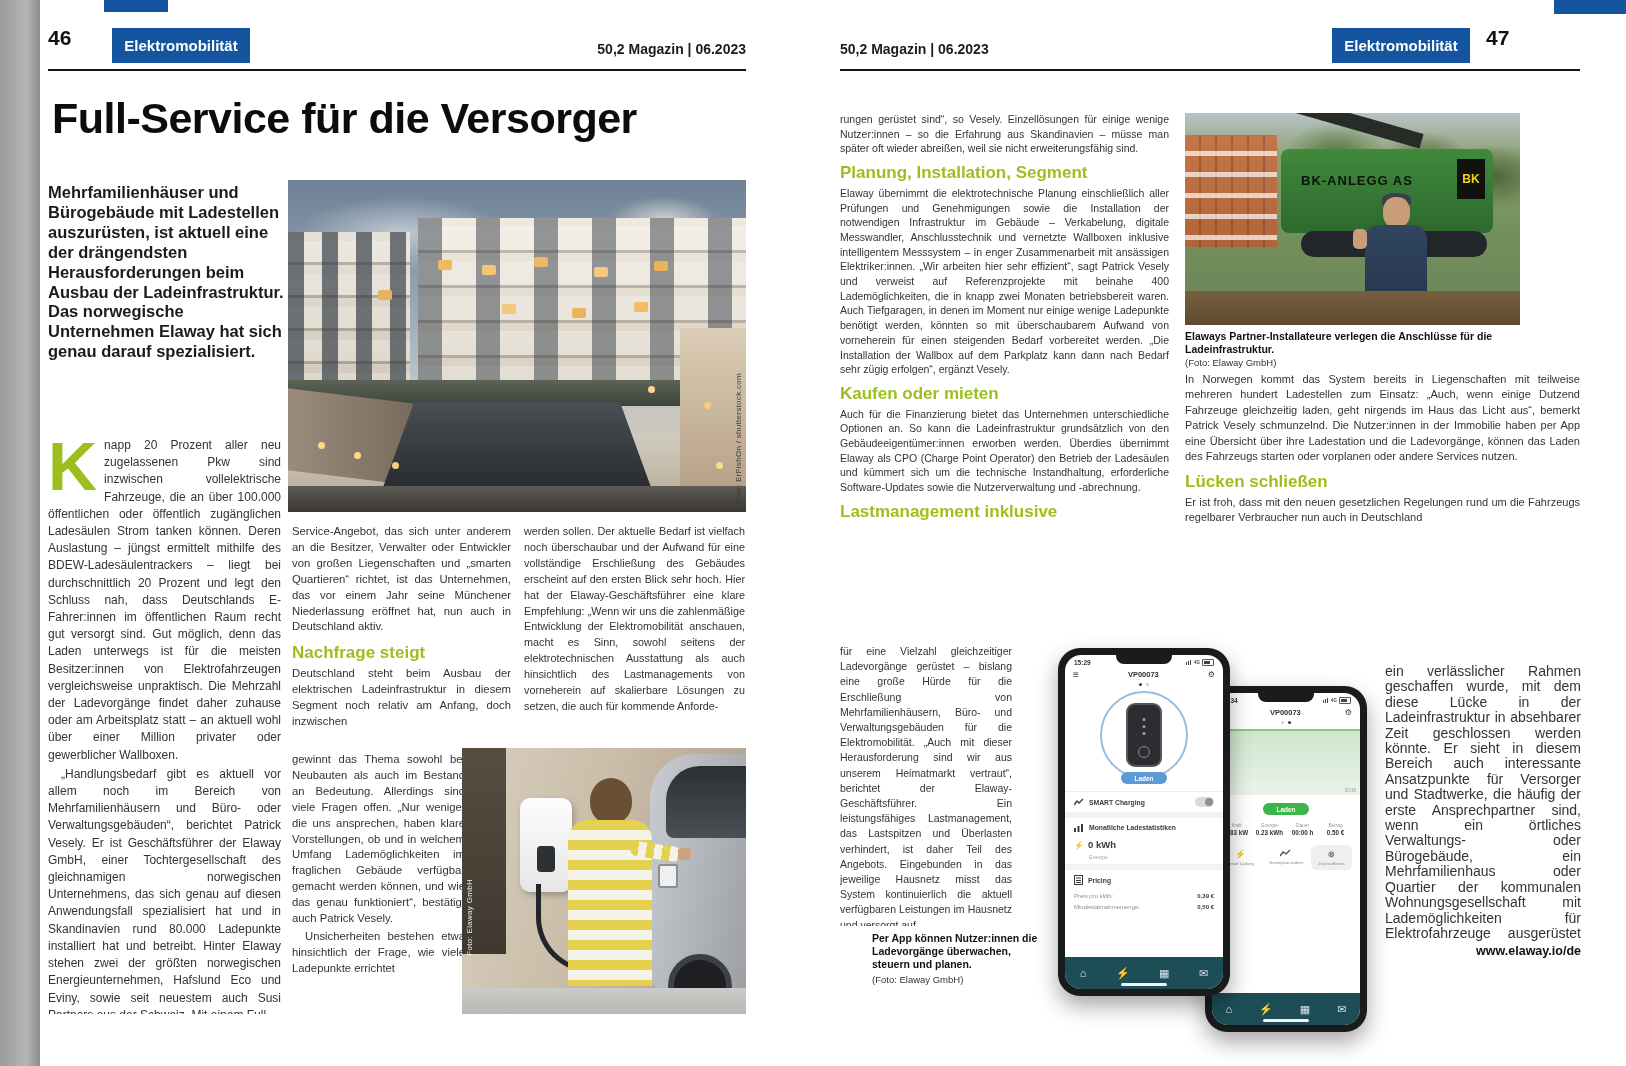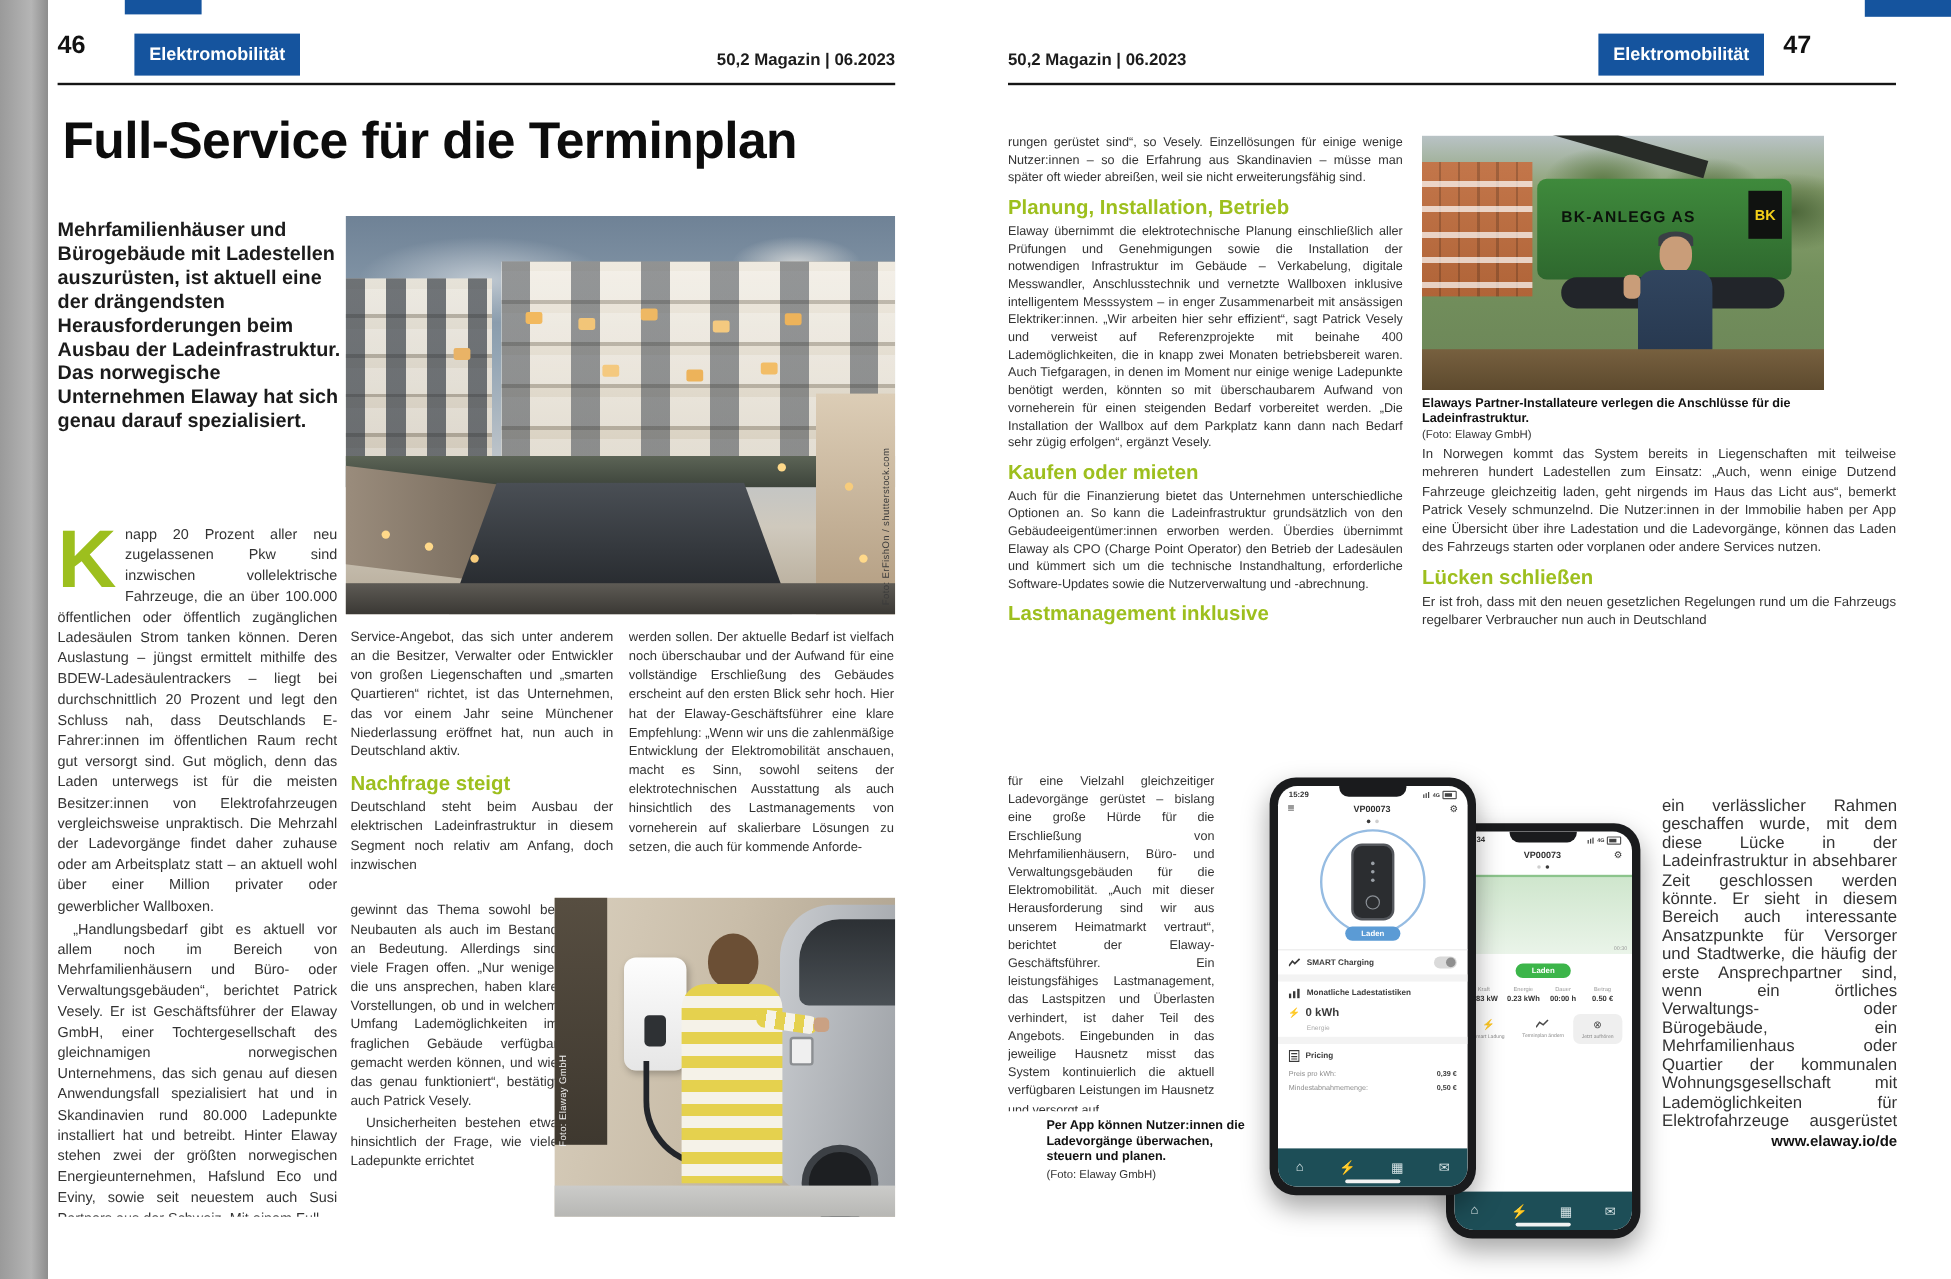--- a/index.html
+++ b/index.html
@@ -167,21 +167,21 @@
 <div class="abs pagenum" id="pnL">46</div>
 <div class="abs badge" id="badgeL">Elektromobilität</div>
 <div class="abs mag" id="magL">50,2 Magazin | 06.2023</div>
 <div class="abs rule" id="ruleL"></div>
 
 <div class="abs mag" id="magR">50,2 Magazin | 06.2023</div>
 <div class="abs badge" id="badgeR">Elektromobilität</div>
 <div class="abs pagenum" id="pnR">47</div>
 <div class="abs rule" id="ruleR"></div>
 
-<div class="abs" id="title">Full-Service für die Terminplan</div>
+<div class="abs" id="title">Full-Service für die Versorger</div>
 <div class="abs" id="intro">Mehrfamilienhäuser und Bürogebäude mit Ladestellen auszurüsten, ist aktuell eine der drängendsten Herausforderungen beim Ausbau der Ladeinfrastruktur. Das norwegische Unternehmen Elaway hat sich genau darauf spezialisiert.</div>
 
 <div class="abs body" id="col1">
   <p><span class="dropcap">K</span><span>napp 20 Prozent aller neu zugelassenen Pkw sind inzwischen vollelektrische Fahrzeuge, die an über 100.000 öffentlichen oder öffentlich zugänglichen Ladesäulen Strom tanken können. Deren Auslastung – jüngst ermittelt mithilfe des BDEW-Ladesäulentrackers – liegt bei durchschnittlich 20 Prozent und legt den Schluss nah, dass Deutschlands E-Fahrer:innen im öffentlichen Raum recht gut versorgt sind. Gut möglich, denn das Laden unterwegs ist für die meisten Besitzer:innen von Elektrofahrzeugen vergleichsweise unpraktisch. Die Mehrzahl der Ladevorgänge findet daher zuhause oder am Arbeitsplatz statt – an aktuell wohl über einer Million privater oder gewerblicher Wallboxen.</span></p>
   <p>„Handlungsbedarf gibt es aktuell vor allem noch im Bereich von Mehrfamilienhäusern und Büro- oder Verwaltungsgebäuden“, berichtet Patrick Vesely. Er ist Geschäftsführer der Elaway GmbH, einer Tochtergesellschaft des gleichnamigen norwegischen Unternehmens, das sich genau auf diesen Anwendungsfall spezialisiert hat und in Skandinavien rund 80.000 Ladepunkte installiert hat und betreibt. Hinter Elaway stehen zwei der größten norwegischen Energieunternehmen, Hafslund Eco und Eviny, sowie seit neuestem auch Susi Partners aus der Schweiz. Mit einem Full-</p>
 </div>
 
 <div class="abs photo" id="photo1">
   <div class="abs p1-sky"></div>
   <div class="abs p1-bldgL"></div>
@@ -221,21 +221,21 @@
   <div class="abs p2-hair"></div>
   <div class="abs p2-body"></div>
   <div class="abs p2-arm"></div>
   <div class="abs p2-hand"></div>
   <div class="abs p2-floor"></div>
   <span class="vcredit" id="credit2">Foto: Elaway GmbH</span>
 </div>
 
 <div class="abs body" id="colA_top">
   <p>rungen gerüstet sind“, so Vesely. Einzellösungen für einige wenige Nutzer:innen – so die Erfahrung aus Skandinavien – müsse man später oft wieder abreißen, weil sie nicht erweiterungsfähig sind.</p>
-  <div class="ghead">Planung, Installation, Betrieb</div>
+  <div class="ghead">Planung, Installation, Segment</div>
   <p style="text-indent:0;">Elaway übernimmt die elektrotechnische Planung einschließlich aller Prüfungen und Genehmigungen sowie die Installation der notwendigen Infrastruktur im Gebäude – Verkabelung, digitale Messwandler, Anschlusstechnik und vernetzte Wallboxen inklusive intelligentem Messsystem – in enger Zusammenarbeit mit ansässigen Elektriker:innen. „Wir arbeiten hier sehr effizient“, sagt Patrick Vesely und verweist auf Referenzprojekte mit beinahe 400 Lademöglichkeiten, die in knapp zwei Monaten betriebsbereit waren. Auch Tiefgaragen, in denen im Moment nur einige wenige Ladepunkte benötigt werden, könnten so mit überschaubarem Aufwand von vorneherein für einen steigenden Bedarf vorbereitet werden. „Die Installation der Wallbox auf dem Parkplatz kann dann nach Bedarf sehr zügig erfolgen“, ergänzt Vesely.</p>
   <div class="ghead">Kaufen oder mieten</div>
   <p style="text-indent:0;">Auch für die Finanzierung bietet das Unternehmen unterschiedliche Optionen an. So kann die Ladeinfrastruktur grundsätzlich von den Gebäudeeigentümer:innen erworben werden. Überdies übernimmt Elaway als CPO (Charge Point Operator) den Betrieb der Ladesäulen und kümmert sich um die technische Instandhaltung, erforderliche Software-Updates sowie die Nutzerverwaltung und -abrechnung.</p>
   <div class="ghead">Lastmanagement inklusive</div>
 </div>
 <div class="abs body" id="colA_narrow">
   <p>für eine Vielzahl gleichzeitiger Ladevorgänge gerüstet – bislang eine große Hürde für die Erschließung von Mehrfamilienhäusern, Büro- und Verwaltungsgebäuden für die Elektromobilität. „Auch mit dieser Herausforderung sind wir aus unserem Heimatmarkt vertraut“, berichtet der Elaway-Geschäftsführer. Ein leistungsfähiges Lastmanagement, das Lastspitzen und Überlasten verhindert, ist daher Teil des Angebots. Eingebunden in das jeweilige Hausnetz misst das System kontinuierlich die aktuell verfügbaren Leistungen im Hausnetz und versorgt auf</p>
 </div>
 <div class="abs" id="phone_caption">
   <span>Per App können Nutzer:innen die Ladevorgänge überwachen, steuern und planen.</span>

